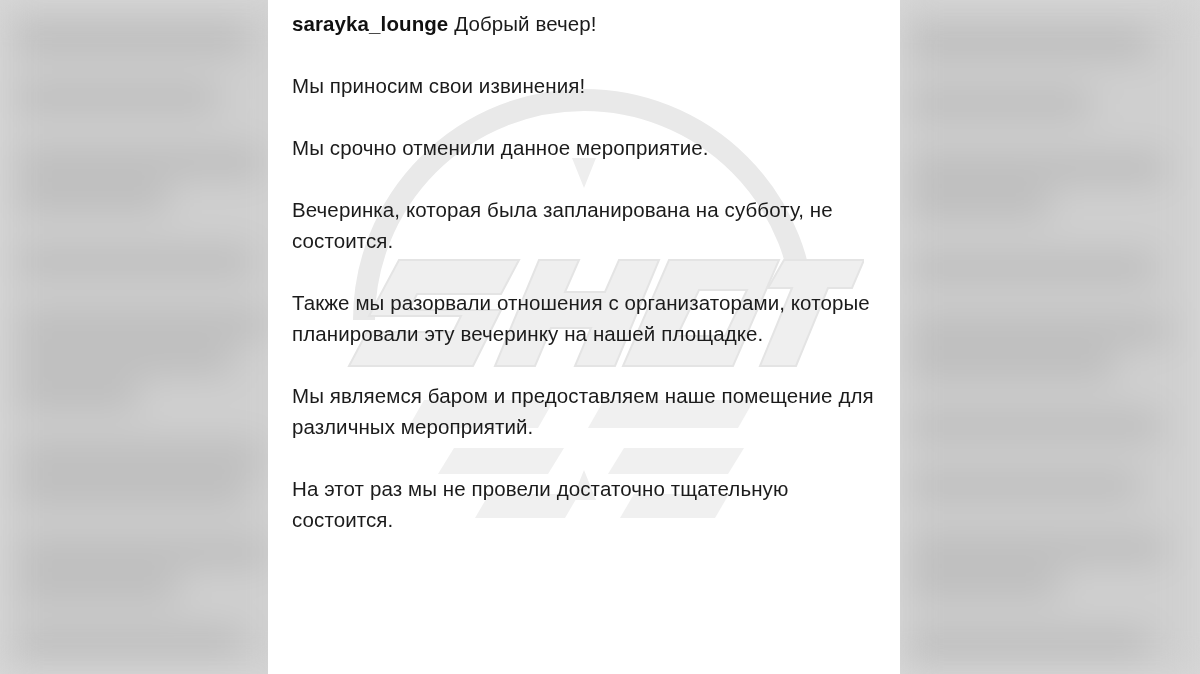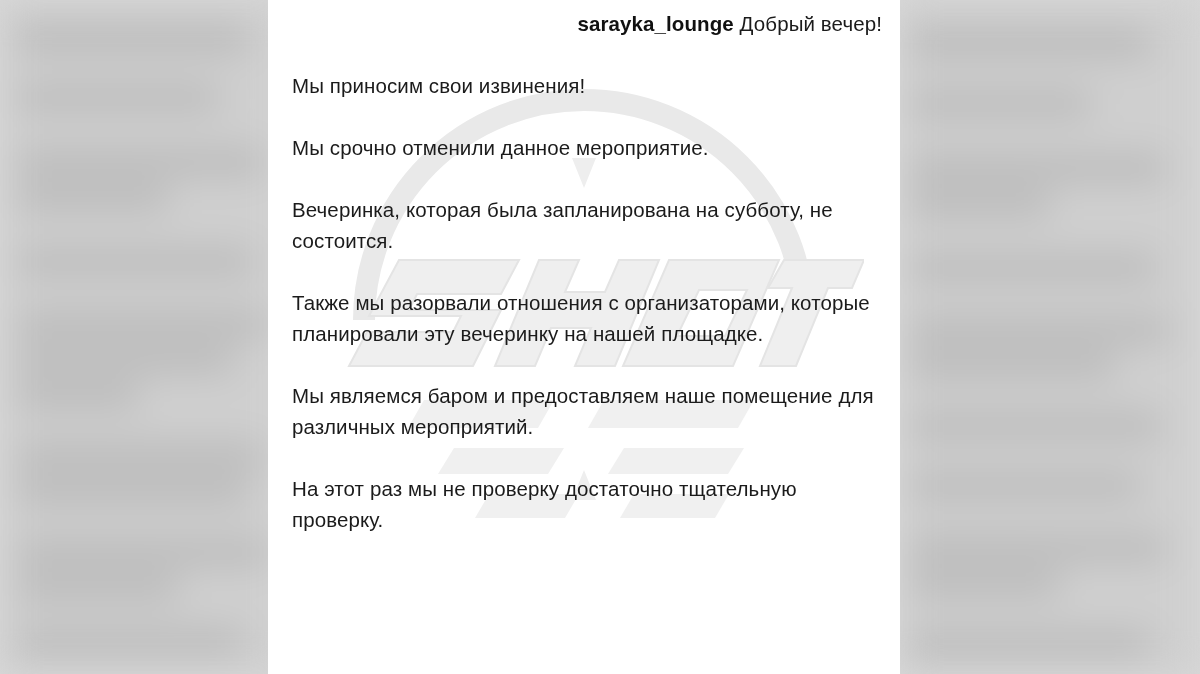--- a/index.html
+++ b/index.html
@@ -71,21 +71,21 @@
     width: 590px;
     padding-top: 4px;
     font-size: 20.5px;
     line-height: 31px;
     color: #1b1b1b;
     letter-spacing: .1px;
   }
   .post-text p {
     margin: 0 0 31px 0;
   }
-  .post-text p:first-child { margin-top: 4px; text-align: right; }
+  .post-text p:first-child { margin-top: 4px; }
   .username {
     font-weight: bold;
     color: #111111;
   }
 
   
   .logo-badge {
     position: absolute;
     right: 28px;
     top: 20px;
@@ -158,17 +158,17 @@
     </svg>
 
 
     <div class="post-text">
       <p><span class="username">sarayka_lounge</span> <span>Добрый вечер!</span></p>
       <p>Мы приносим свои извинения!</p>
       <p>Мы срочно отменили данное мероприятие.</p>
       <p>Вечеринка, которая была запланирована на субботу, не состоится.</p>
       <p>Также мы разорвали отношения с организаторами, которые планировали эту вечеринку на нашей площадке.</p>
       <p>Мы являемся баром и предоставляем наше помещение для различных мероприятий.</p>
-      <p>На этот раз мы не проверку достаточно тщательную проверку.</p>
+      <p>На этот раз мы не провели достаточно тщательную состоится.</p>
     </div>
 
   </div>
 </div>
 
 </body></html>

